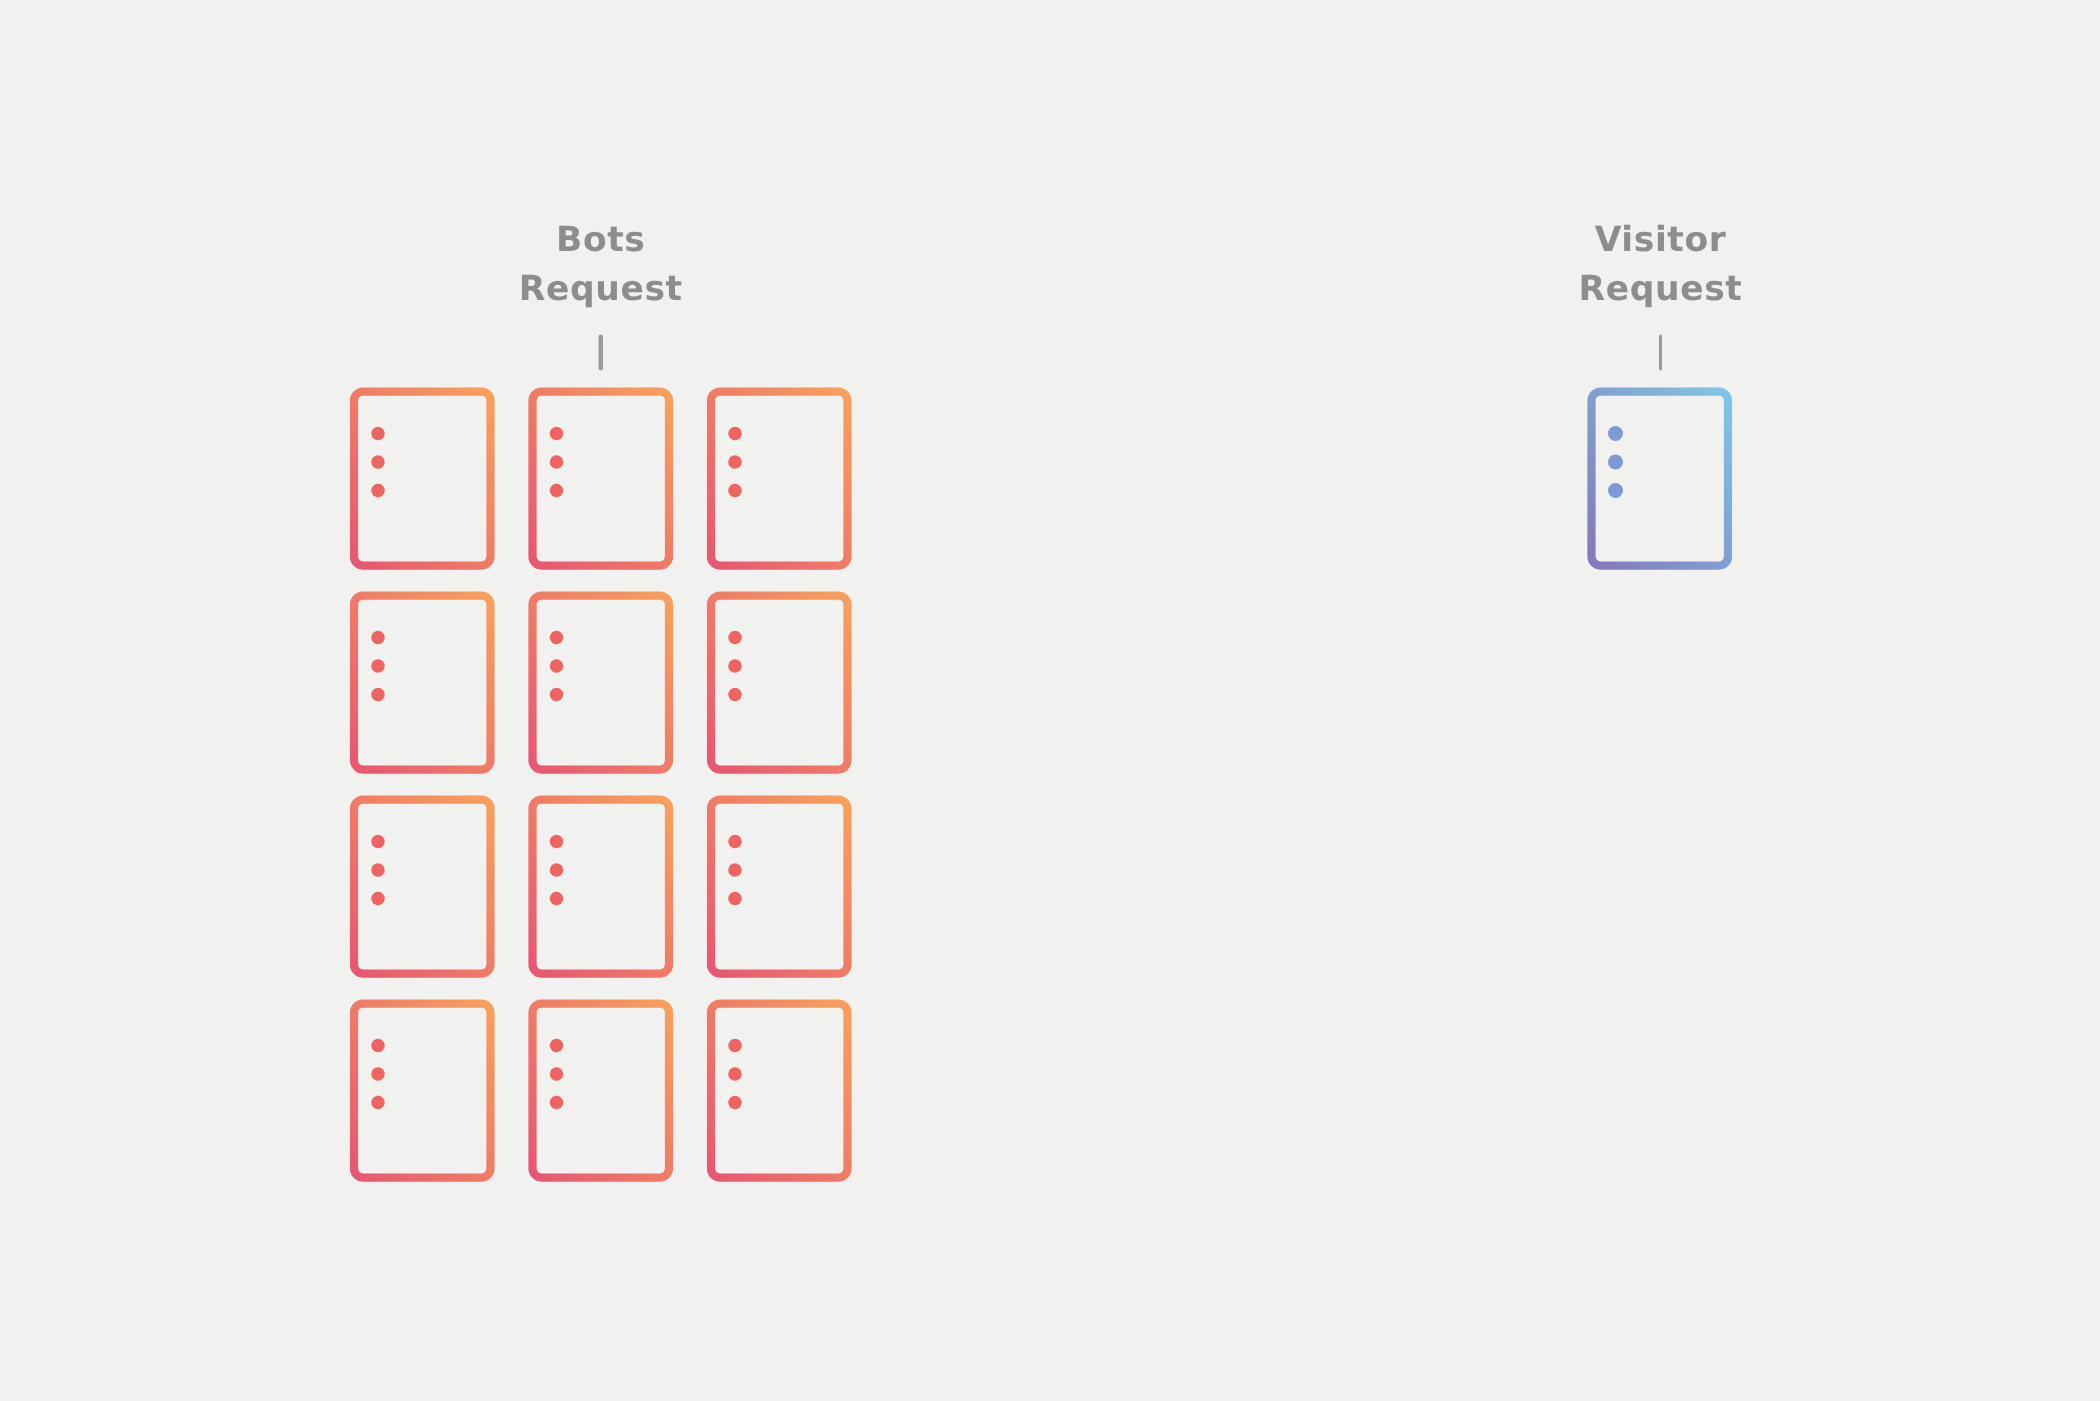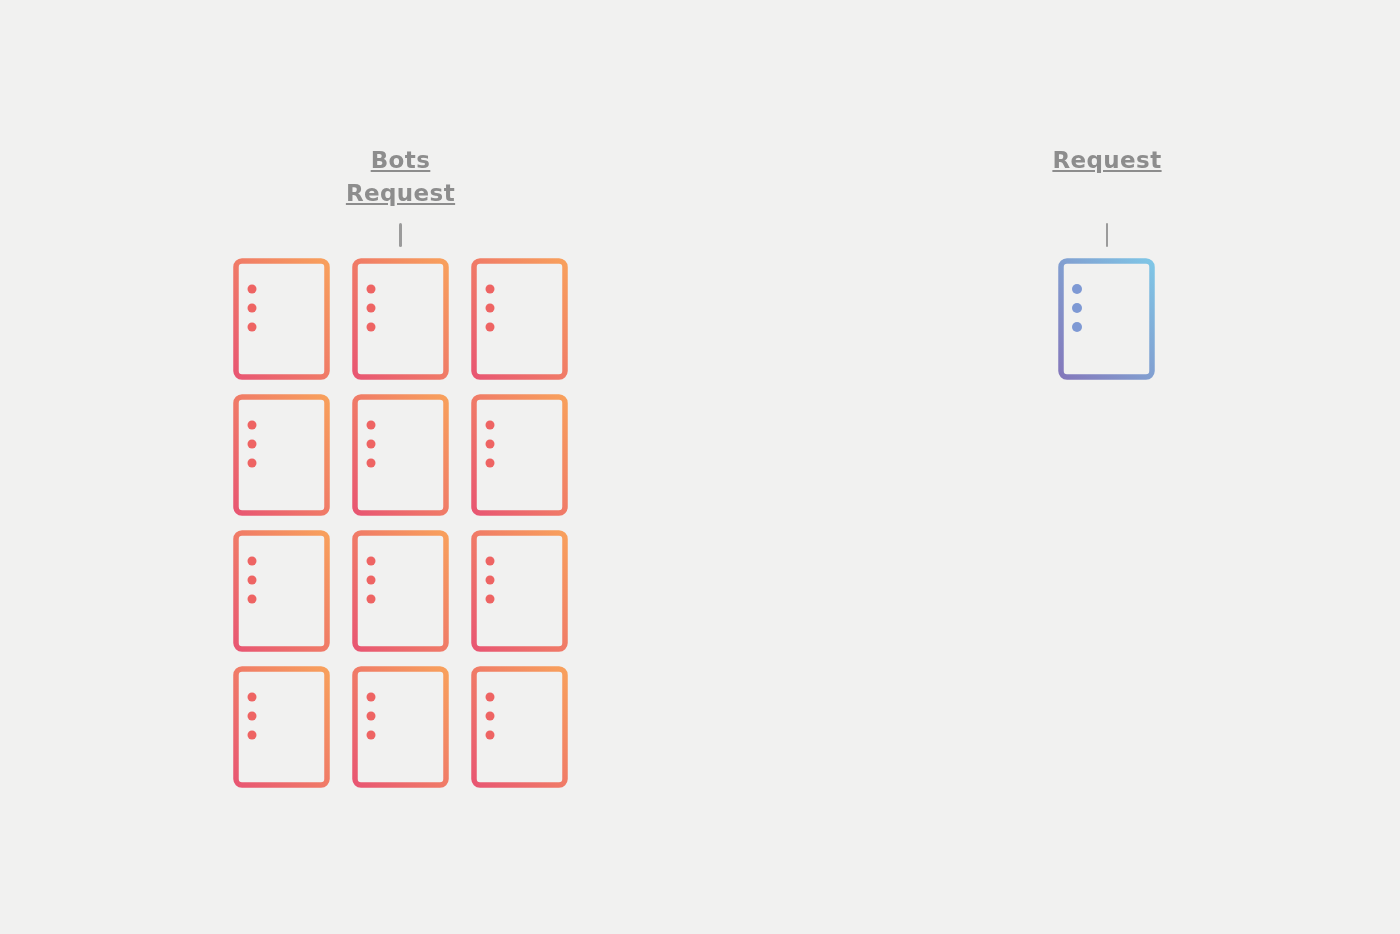--- a/index.html
+++ b/index.html
@@ -31,21 +31,20 @@
     left: 50%;
     transform: translateX(-50%);
     width: 320px;
     text-align: center;
     font-size: 23px;
     font-weight: bold;
     line-height: 33px;
     letter-spacing: 0.4px;
     color: #8d8d8d;
     user-select: none;
-    text-decoration: underline;
   }
   .connector {
     position: absolute;
     top: 223px;
     left: calc(50% - 1.25px);
     width: 2.5px;
     height: 24px;
     border-radius: 1.5px;
     background: #9b9b9b;
   }
@@ -248,20 +247,21 @@
           <circle cx="19" cy="50" r="4.5" fill="#ee6463"></circle>
           <line x1="36" y1="50" x2="77" y2="50" stroke="url(#bots-grad-11)" stroke-width="6" stroke-linecap="round"></line>
           <circle cx="19" cy="69" r="4.5" fill="#ee6463"></circle>
           <line x1="36" y1="69" x2="77" y2="69" stroke="url(#bots-grad-11)" stroke-width="6" stroke-linecap="round"></line>
   </svg>
       </div>
   </section>
 
   <section class="group visitor">
     <div class="label" style="color: rgb(141, 141, 141);">
+      <div>Visitor</div>
       <div>Request</div>
     </div>
     <div class="connector" style="background: rgb(155, 155, 155);"></div>
     <div class="doc-grid" id="visitor-grid" style="grid-template-columns: repeat(1, 97px);">
         <svg width="97" height="122" viewBox="0 0 97 122" xmlns="http://www.w3.org/2000/svg">
     <defs>
       <linearGradient id="visitor-grad-0" x1="0" y1="1" x2="1" y2="0">
         <stop offset="0" stop-color="#8478bb"></stop>
         <stop offset="1" stop-color="#7fc6e6"></stop>
       </linearGradient>

